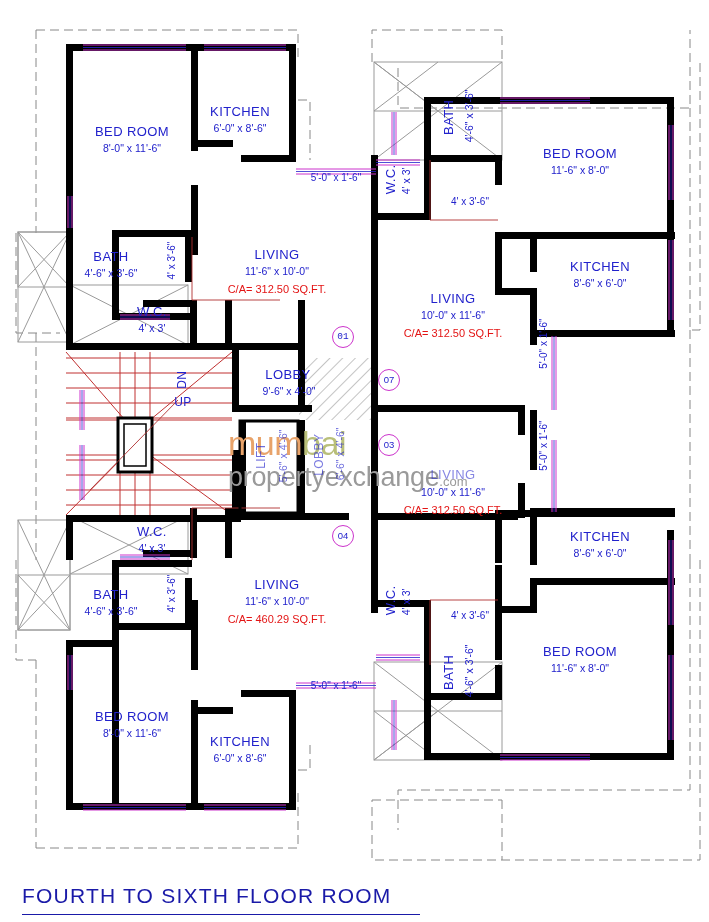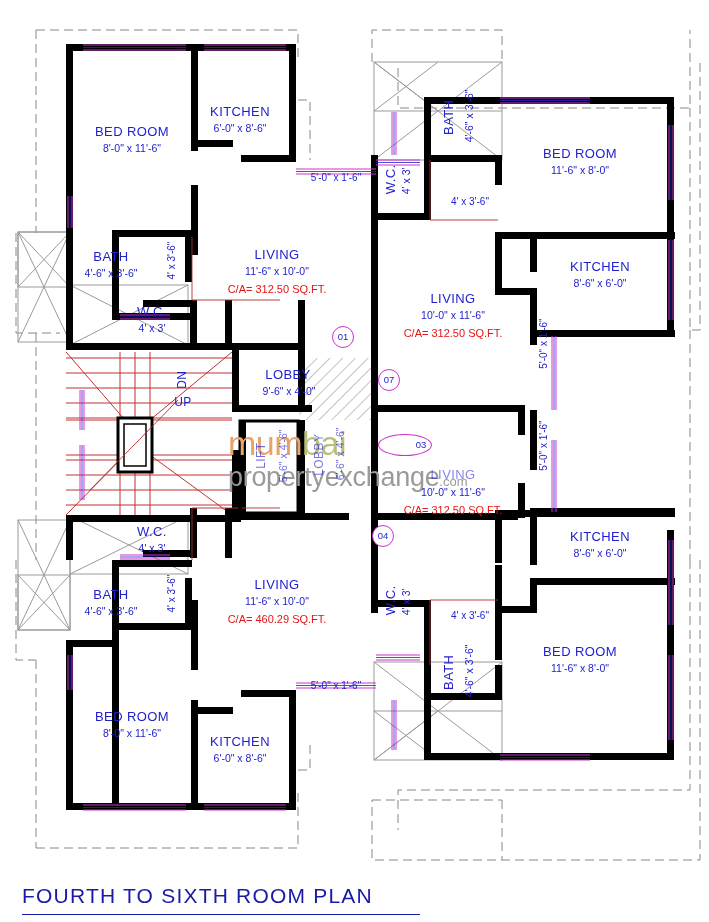--- a/index.html
+++ b/index.html
@@ -335,21 +335,21 @@
   <div class="lbl room-name" style="left:120px;top:305px;width:64px;">W.C.</div>
   <div class="lbl room-dim" style="left:120px;top:323px;width:64px;">4' x 3'</div>
 
   <div class="lbl room-name" style="left:218px;top:248px;width:118px;">LIVING</div>
   <div class="lbl room-dim" style="left:218px;top:266px;width:118px;">11'-6" x 10'-0"</div>
   <div class="lbl ca" style="left:208px;top:283px;width:138px;">C/A= 312.50 SQ.FT.</div>
 
   <div class="lbl small vert rot90" style="left:140px;top:255px;width:64px;">4' x 3'-6"</div>
   <div class="lbl small" style="left:296px;top:172px;width:80px;">5'-0" x 1'-6"</div>
 
-  <div class="unitnum" style="left:332px;top:326px;">01</div>
+  <div class="unitnum" style="left:332px;top:326px;font-family:Liberation Mono, monospace;">01</div>
 
   <div class="lbl room-name" style="left:512px;top:147px;width:136px;">BED ROOM</div>
   <div class="lbl room-dim" style="left:512px;top:165px;width:136px;">11'-6" x 8'-0"</div>
 
   <div class="lbl room-name" style="left:548px;top:260px;width:104px;">KITCHEN</div>
   <div class="lbl room-dim" style="left:548px;top:278px;width:104px;">8'-6" x 6'-0"</div>
 
   <div class="lbl room-name vert rot90" style="left:414px;top:110px;width:70px;">BATH</div>
   <div class="lbl room-dim vert rot90" style="left:434px;top:110px;width:72px;">4'-6" x 3'-6"</div>
 
@@ -377,51 +377,51 @@
   <div class="lbl room-name vert rot90" style="left:360px;top:593px;width:62px;">W.C.</div>
   <div class="lbl room-dim vert rot90" style="left:379px;top:596px;width:56px;">4' x 3'</div>
 
   <div class="lbl room-name" style="left:394px;top:468px;width:118px;opacity:.55;">LIVING</div>
   <div class="lbl room-dim" style="left:394px;top:487px;width:118px;">10'-0" x 11'-6"</div>
   <div class="lbl ca" style="left:384px;top:504px;width:138px;">C/A= 312.50 SQ.FT.</div>
 
   <div class="lbl small" style="left:430px;top:610px;width:80px;">4' x 3'-6"</div>
   <div class="lbl small vert rot90" style="left:508px;top:440px;width:72px;">5'-0" x 1'-6"</div>
 
-  <div class="unitnum" style="left:378px;top:434px;padding-left:32px;">03</div>
+  <div class="unitnum" style="left:378px;top:434px;">03</div>
 
   <div class="lbl room-name" style="left:72px;top:710px;width:120px;">BED ROOM</div>
   <div class="lbl room-dim" style="left:72px;top:728px;width:120px;">8'-0" x 11'-6"</div>
 
   <div class="lbl room-name" style="left:194px;top:735px;width:92px;">KITCHEN</div>
   <div class="lbl room-dim" style="left:194px;top:753px;width:92px;">6'-0" x 8'-6"</div>
 
   <div class="lbl room-name" style="left:72px;top:588px;width:78px;">BATH</div>
   <div class="lbl room-dim" style="left:62px;top:606px;width:98px;">4'-6" x 3'-6"</div>
 
   <div class="lbl room-name" style="left:120px;top:525px;width:64px;">W.C.</div>
   <div class="lbl room-dim" style="left:120px;top:543px;width:64px;">4' x 3'</div>
 
   <div class="lbl room-name" style="left:218px;top:578px;width:118px;">LIVING</div>
   <div class="lbl room-dim" style="left:218px;top:596px;width:118px;">11'-6" x 10'-0"</div>
   <div class="lbl ca" style="left:208px;top:613px;width:138px;">C/A= 460.29 SQ.FT.</div>
 
   <div class="lbl small vert rot90" style="left:140px;top:588px;width:64px;">4' x 3'-6"</div>
   <div class="lbl small" style="left:296px;top:680px;width:80px;">5'-0" x 1'-6"</div>
 
-  <div class="unitnum" style="left:332px;top:525px;margin-left:40px;">04</div>
+  <div class="unitnum" style="left:332px;top:525px;">04</div>
 
   <div class="lbl room-name vert rot90" style="left:163px;top:373px;width:40px;font-size:12px;">DN</div>
   <div class="lbl room-name" style="left:165px;top:396px;width:36px;font-size:12px;">UP</div>
 
   <div class="lbl room-name" style="left:246px;top:368px;width:84px;">LOBBY</div>
   <div class="lbl room-dim" style="left:241px;top:386px;width:96px;">9'-6" x 4'-0"</div>
 
   <div class="lbl room-name vert rot90" style="left:233px;top:449px;width:58px;font-size:12px;opacity:.65;">LIFT</div>
   <div class="lbl room-dim vert rot90" style="left:249px;top:450px;width:70px;opacity:.65;">5'-6" x 4'-6"</div>
 
   <div class="lbl room-name vert rot90" style="left:287px;top:448px;width:66px;font-size:12px;opacity:.6;">LOBBY</div>
   <div class="lbl room-dim vert rot90" style="left:306px;top:448px;width:70px;opacity:.65;">6'-6" x 4'-6"</div>
 
-  <div class="title">FOURTH  TO  SIXTH  ROOM  PLAN</div>
+  <div class="title">FOURTH  TO  SIXTH  FLOOR  ROOM</div>
   <div class="title-rule"></div>
 
 </div>
 
 </body></html>

